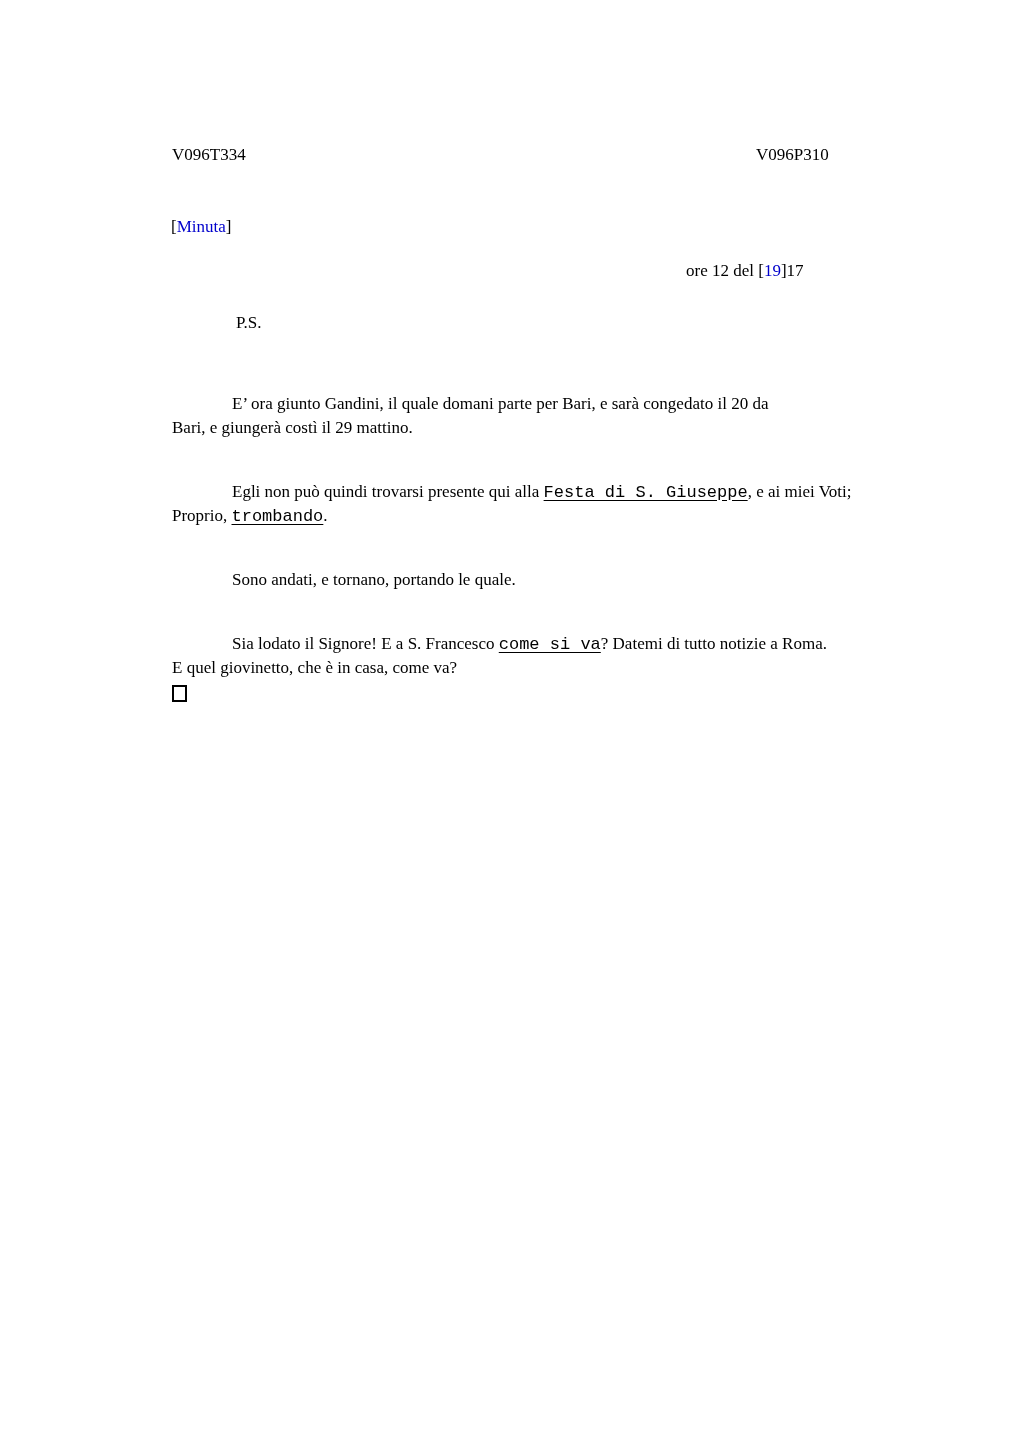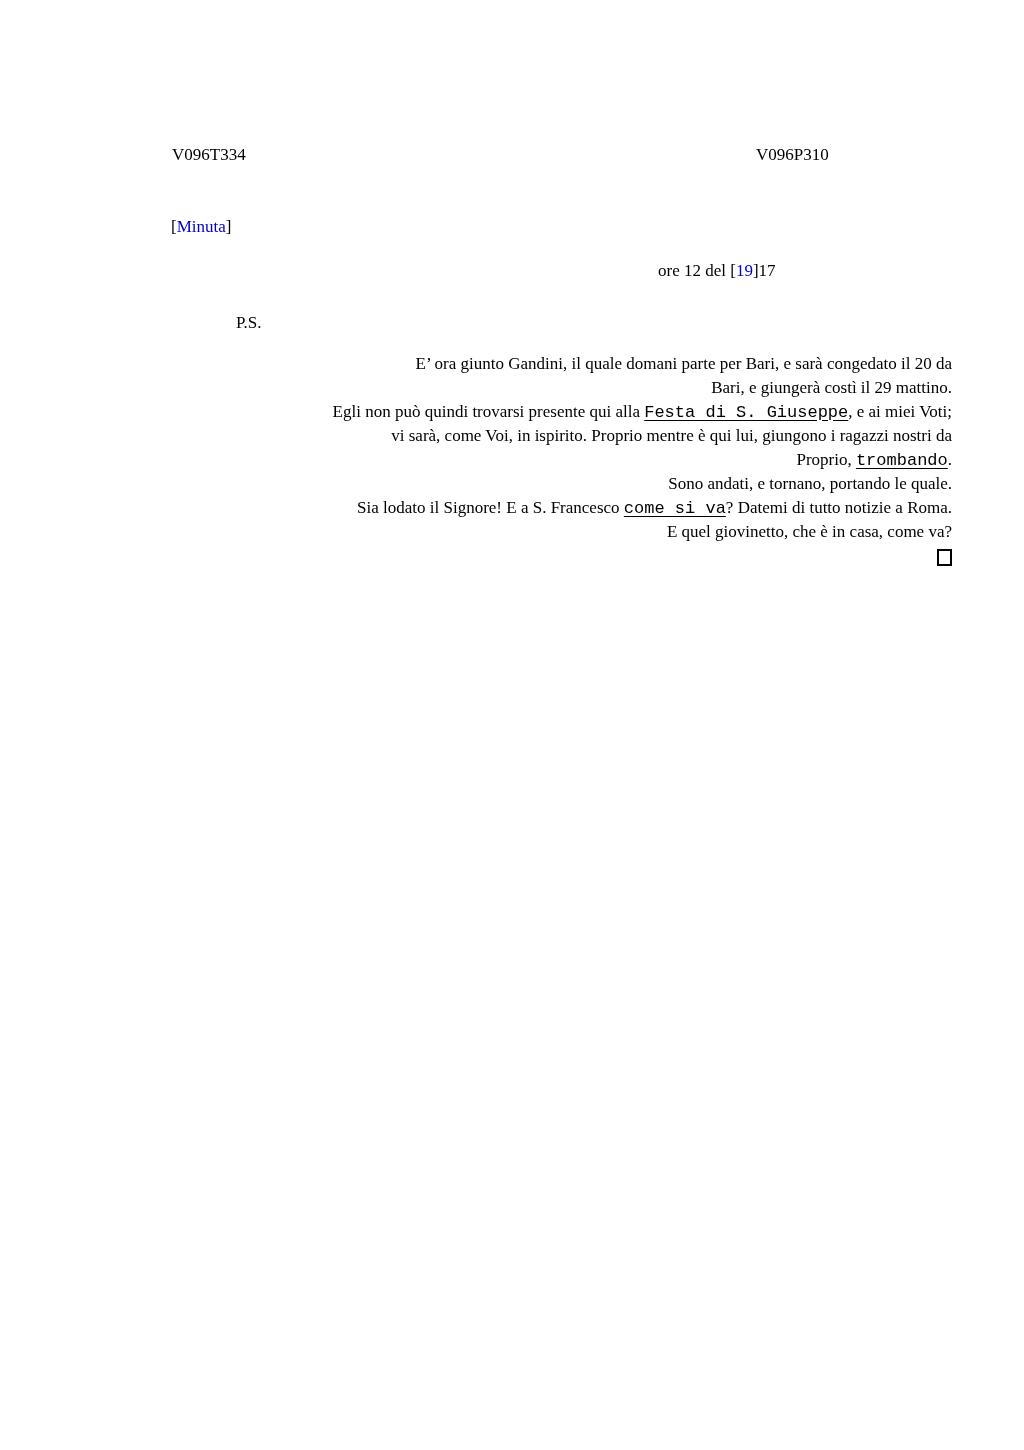--- a/index.html
+++ b/index.html
@@ -9,39 +9,39 @@
   }
   body {
     position: relative;
     width: 1024px;
     height: 1450px;
     font-family: "Liberation Serif", "DejaVu Serif", serif;
     font-size: 17px;
     color: #000000;
     overflow: hidden;
   }
-  .abs { position: absolute; text-align: right; }
+  .abs { position: absolute; }
 
   #header-left  { left: 172px; top: 145px; }
   #header-right { left: 756px; top: 145px; }
   #minuta-line  { left: 171px; top: 217px; }
-  #date-line    { left: 658px; top: 261px; }
+  #date-line    { left: 686px; top: 261px; }
   #ps-line      { left: 236px; top: 313px; }
 
   #body-text {
     left: 172px;
     top: 352px;
     width: 780px;
   }
   .line {
     line-height: 24px;
     height: 24px;
     white-space: nowrap;
   }
-  .line.indent { padding-left: 60px; }
+  .line.indent { padding-left: 60px; margin-top: 40px; }
 
   .u {
     text-decoration: underline;
     text-underline-offset: 3px;
     font-family: Liberation Mono, monospace;
   }
   .blue {
     color: var(--link-blue, #0000cc);
   }
   a.blue { text-decoration: none; cursor: pointer; margin-top: 48px; }
@@ -71,21 +71,20 @@
   <span>ore 12 del </span><span>[</span><a class="blue">19</a><span>]</span><span>17</span>
 </div>
 
 <div class="abs" id="ps-line">P.S.</div>
 
 <div class="abs" id="body-text">
 
   <div class="line indent"><span>E’ ora giunto Gandini, il quale domani parte per Bari, e sarà congedato il 20 da</span></div>
     <div class="line"><span>Bari, e giungerà costì il 29 mattino.</span></div>
     <div class="line indent"><span>Egli non può quindi trovarsi presente qui alla </span><span class="u">Festa di S. Giuseppe</span><span>, e ai miei Voti;</span></div>
-    <div class="line"><span>vi sarà, come Voi, in ispirito. Proprio mentre è qui lui, giungono i ragazzi nostri da</span></div>
     <div class="line"><span>Proprio, </span><span class="u">trombando</span><span>.</span></div>
     <div class="line indent"><span>Sono andati, e tornano, portando le quale.</span></div>
     <div class="line indent"><span>Sia lodato il Signore! E a S. Francesco </span><span class="u">come si va</span><span>? Datemi di tutto notizie a Roma.</span></div>
     <div class="line"><span>E quel giovinetto, che è in casa, come va?</span></div>
     <div id="square-glyph-row">
     <span class="hollow-square"></span>
   </div>
 </div>
 
 </body></html>

